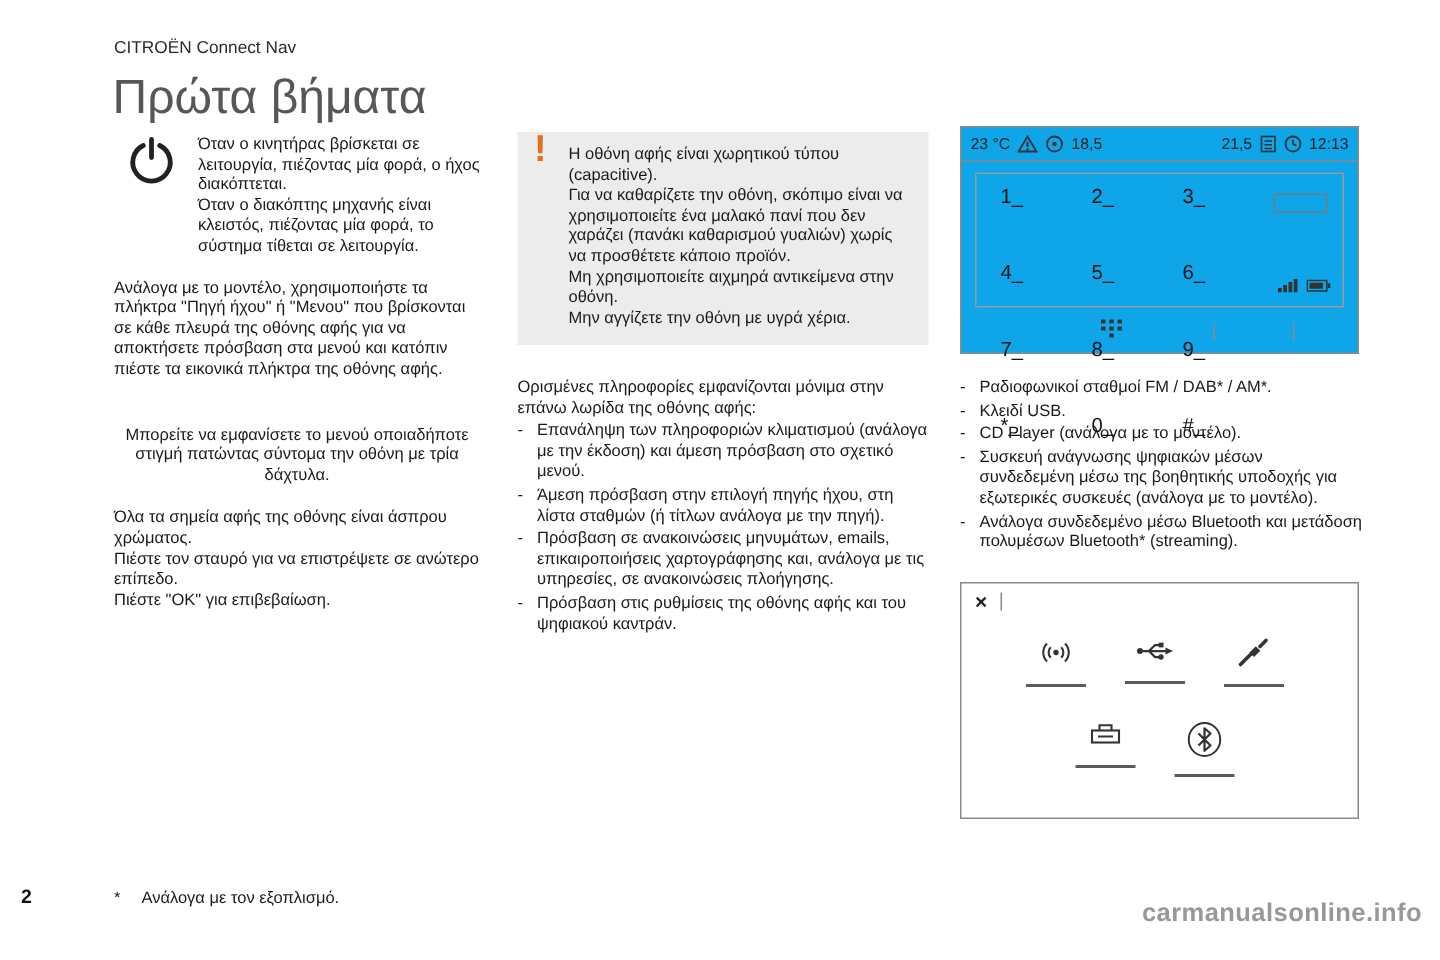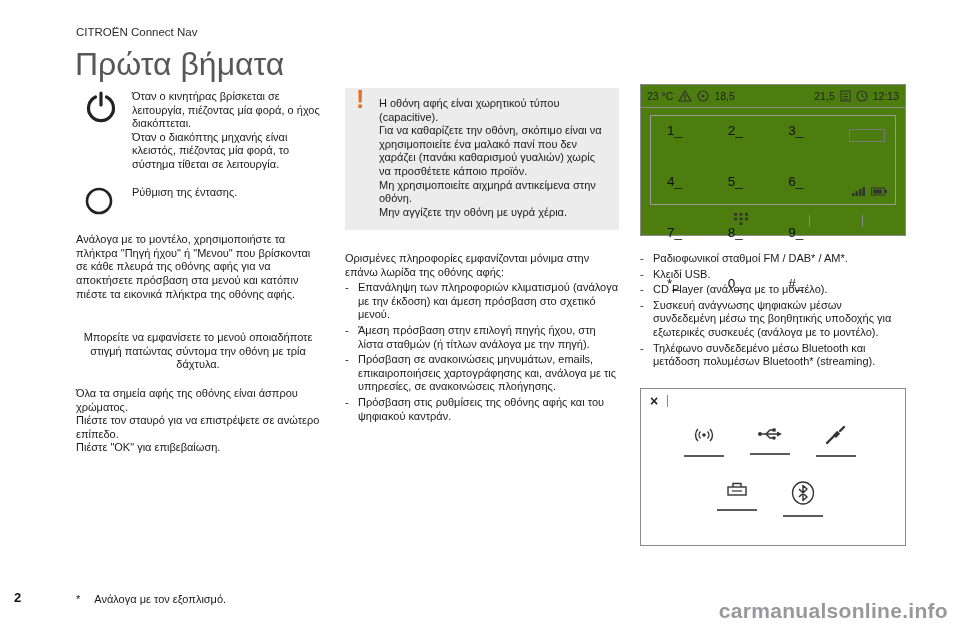--- a/index.html
+++ b/index.html
@@ -30,21 +30,21 @@
 
   .mid{position:absolute;left:345px;top:252px;width:274px;}
   .rightcol{position:absolute;left:640px;top:252px;width:268px;}
   .intro{margin:0 0 2px 0;}
   .bullet{display:flex;margin:0 0 2px 0;}
   .bullet .dash{flex:0 0 13px;}
   .bullet .btext{flex:1;}
 
   
   .screen1{position:absolute;left:640px;top:84px;width:266px;height:152px;
-           border:1px solid #8a8a8a;background:#4d7c0f;box-sizing:border-box;}
+           border:1px solid #8a8a8a;background:#0ea5e9;box-sizing:border-box;}
   .sbar{height:22px;border-bottom:1px solid #8a8a8a;display:flex;align-items:center;
         gap:5px;padding:0 6px;font-size:10.5px;color:#222;}
   .sbar .right-temp{margin-left:auto;}
   .sbar svg{display:block;}
   .kp-box{position:absolute;left:9px;right:9px;top:30px;bottom:30px;border:1px solid #9a9a9a;}
   .kp-grid{position:absolute;left:16px;top:7px;width:146px;display:grid;
            grid-template-columns:repeat(3,1fr);row-gap:3px;font-size:13.5px;color:#111;gap:36px;}
   .kp-field{position:absolute;right:10px;top:13px;width:34px;height:11px;border:1px solid #7a7a7a;}
   .kp-status{position:absolute;right:8px;bottom:4px;display:flex;gap:5px;align-items:flex-end;}
   .kp-bottom{position:absolute;left:0;right:0;bottom:1px;height:26px;display:flex;align-items:center;}
@@ -60,48 +60,40 @@
   .close-x{font-size:14px;font-weight:bold;color:#222;line-height:14px;}
   .src{position:absolute;width:46px;display:flex;flex-direction:column;align-items:center;}
   .src .underline{width:40px;border-bottom:2px solid #5a5a5a;margin-top:6px;}
   .src.r1a{left:40px;top:36px;}
   .src.r1b{left:106px;top:36px;}
   .src.r1c{left:172px;top:36px;}
   .src.r2a{left:73px;top:92px;}
   .src.r2b{left:139px;top:92px;}
 
   .footnote{position:absolute;left:76px;top:593px;display:flex;gap:14px;font-size:11px;}
-  .watermark{position:absolute;right:12px;top:599px;font-size:21px;font-weight:bold;
+  .watermark{position:absolute;right:12px;top:599px;font-size:17px;font-weight:bold;
              color:#98989a;letter-spacing:0.3px;}
 </style>
 </head>
 <body>
 
 <div class="brand">CITROËN Connect Nav</div>
 <div class="title">Πρώτα βήματα</div>
 
 <div class="col1 body-text">
   <div class="icon-row">
     <div class="icon-cell">
       <svg width="34" height="34" viewBox="0 0 34 34">
         <path d="M11.5 7 A 12.5 12.5 0 1 0 22.5 7" fill="none" stroke="#222" stroke-width="3.2" stroke-linecap="round"></path>
         <line x1="17" y1="3" x2="17" y2="15" stroke="#222" stroke-width="3.2" stroke-linecap="round"></line>
       </svg>
     </div>
     <div class="txt preline">Όταν ο κινητήρας βρίσκεται σε λειτουργία, πιέζοντας μία φορά, ο ήχος διακόπτεται.
 Όταν ο διακόπτης μηχανής είναι κλειστός, πιέζοντας μία φορά, το σύστημα τίθεται σε λειτουργία.</div>
   </div>
-  <div class="icon-row">
-    <div class="icon-cell">
-      <svg width="30" height="30" viewBox="0 0 30 30">
-        <circle cx="15" cy="15" r="12" fill="none" stroke="#222" stroke-width="2.6"></circle>
-      </svg>
-    </div>
-    <div class="txt">Ρύθμιση της έντασης.</div>
-  </div>
   <p>Ανάλογα με το μοντέλο, χρησιμοποιήστε τα πλήκτρα "Πηγή ήχου" ή "Μενου" που βρίσκονται σε κάθε πλευρά της οθόνης αφής για να αποκτήσετε πρόσβαση στα μενού και κατόπιν πιέστε τα εικονικά πλήκτρα της οθόνης αφής.</p>
   <p class="gap-lg">Μπορείτε να εμφανίσετε το μενού οποιαδήποτε στιγμή πατώντας σύντομα την οθόνη με τρία δάχτυλα.</p>
   <p class="preline">Όλα τα σημεία αφής της οθόνης είναι άσπρου χρώματος.
 Πιέστε τον σταυρό για να επιστρέψετε σε ανώτερο επίπεδο.
 Πιέστε "OK" για επιβεβαίωση.</p>
 </div>
 
 <div class="notice body-text">
   <div class="mark">!</div>
   <div class="preline">Η οθόνη αφής είναι χωρητικού τύπου (capacitive).
@@ -142,21 +134,21 @@
   <div class="bullet">
     <span class="dash">-</span>
     <span class="btext">CD Player (ανάλογα με το μοντέλο).</span>
   </div>
   <div class="bullet">
     <span class="dash">-</span>
     <span class="btext">Συσκευή ανάγνωσης ψηφιακών μέσων συνδεδεμένη μέσω της βοηθητικής υποδοχής για εξωτερικές συσκευές (ανάλογα με το μοντέλο).</span>
   </div>
   <div class="bullet">
     <span class="dash">-</span>
-    <span class="btext">Τηλέφωνο συνδεδεμένο μέσω Bluetooth και μετάδοση πολυμέσων Bluetooth* (streaming).</span>
+    <span class="btext">Ανάλογα συνδεδεμένο μέσω Bluetooth και μετάδοση πολυμέσων Bluetooth* (streaming).</span>
   </div>
 </div>
 
 <div class="screen1">
   <div class="sbar">
     <span>23 °C</span>
     <span>
       <svg width="14" height="12" viewBox="0 0 14 12">
         <path d="M7 1 L13 11 L1 11 Z" fill="none" stroke="#333" stroke-width="1.2"></path>
         <line x1="7" y1="4.5" x2="7" y2="8" stroke="#333" stroke-width="1.4"></line>

